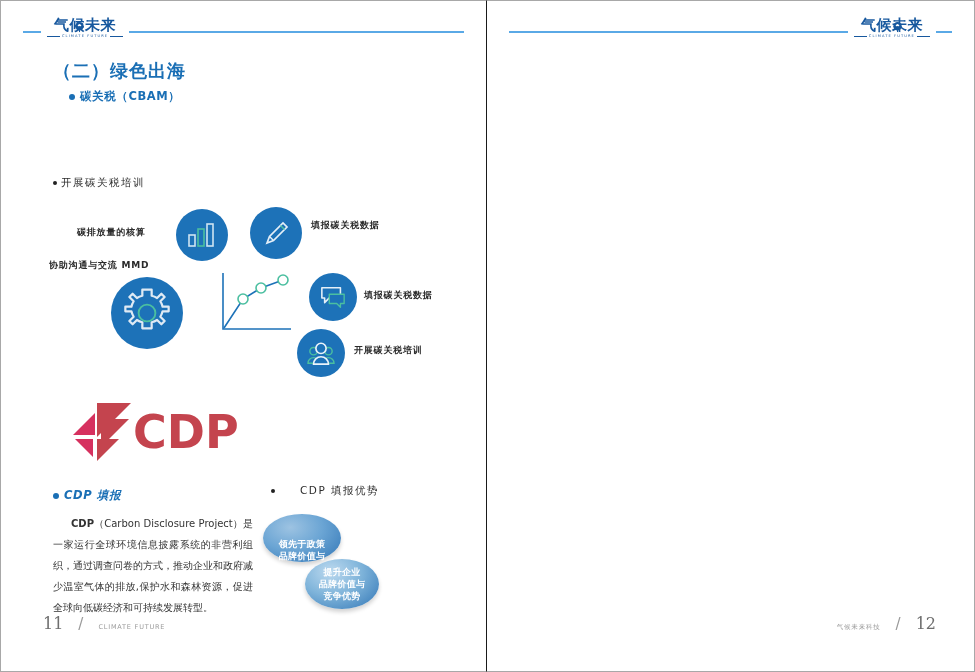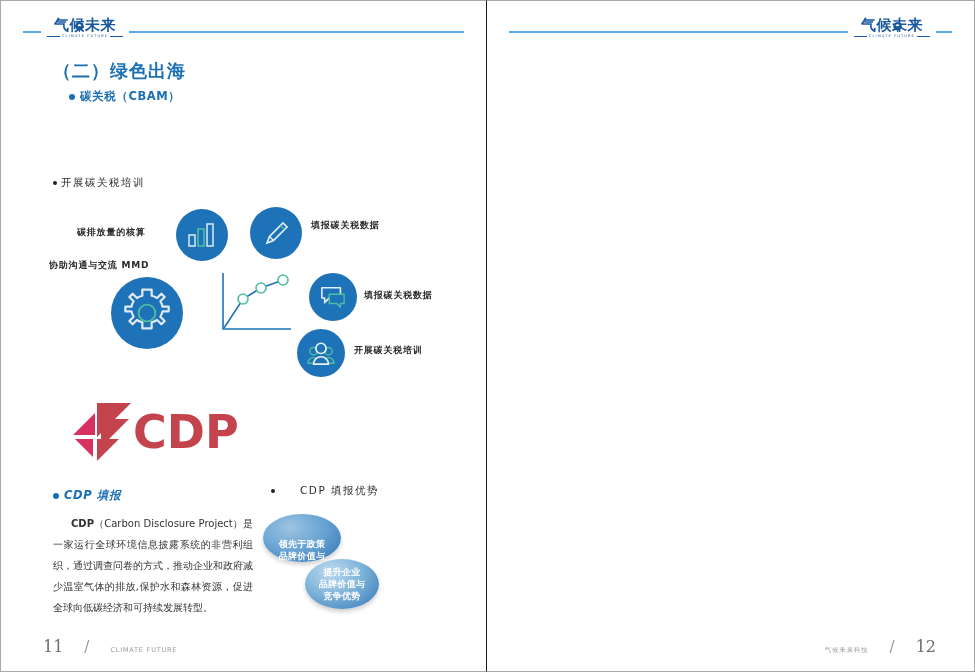--- a/index.html
+++ b/index.html
@@ -19,21 +19,21 @@
   .left .logo{left:40px;}
   .right .logo{right:38px;}
   .logo-main{font-size:15px;font-weight:bold;color:#17589e;letter-spacing:.5px;
              display:flex;align-items:center;white-space:nowrap;}
   .logo-sub{font-size:3.6px;color:#17589e;letter-spacing:1.1px;margin-top:2px;
             white-space:nowrap;display:flex;align-items:center;gap:2px;}
   .logo-sub::before,.logo-sub::after{content:"";display:inline-block;width:13px;
             height:1px;background:#17589e;}
 
   
-  .ftr{position:absolute;bottom:15px;display:flex;align-items:baseline;gap:21px;
+  .ftr{position:absolute;bottom:38px;display:flex;align-items:baseline;gap:15px;
        color:#8c8c8c;}
   .ftr .num{font-size:16px;font-family:"DejaVu Serif","Liberation Serif",serif;color:#6e6e6e;}
   .ftr .cap{font-size:6.5px;letter-spacing:.8px;color:#9a9a9a;}
   .left .ftr{left:42px;}
   .right .ftr{right:38px;margin-top:18px;}
   .ftr .slash{font-size:15px;color:#9a9a9a;}
 
   
   .h2{font-size:18px;font-weight:bold;color:#1a6fb5;letter-spacing:1px;}
   .h3{font-size:11.5px;font-weight:bold;color:#1a6fb5;letter-spacing:.6px;

